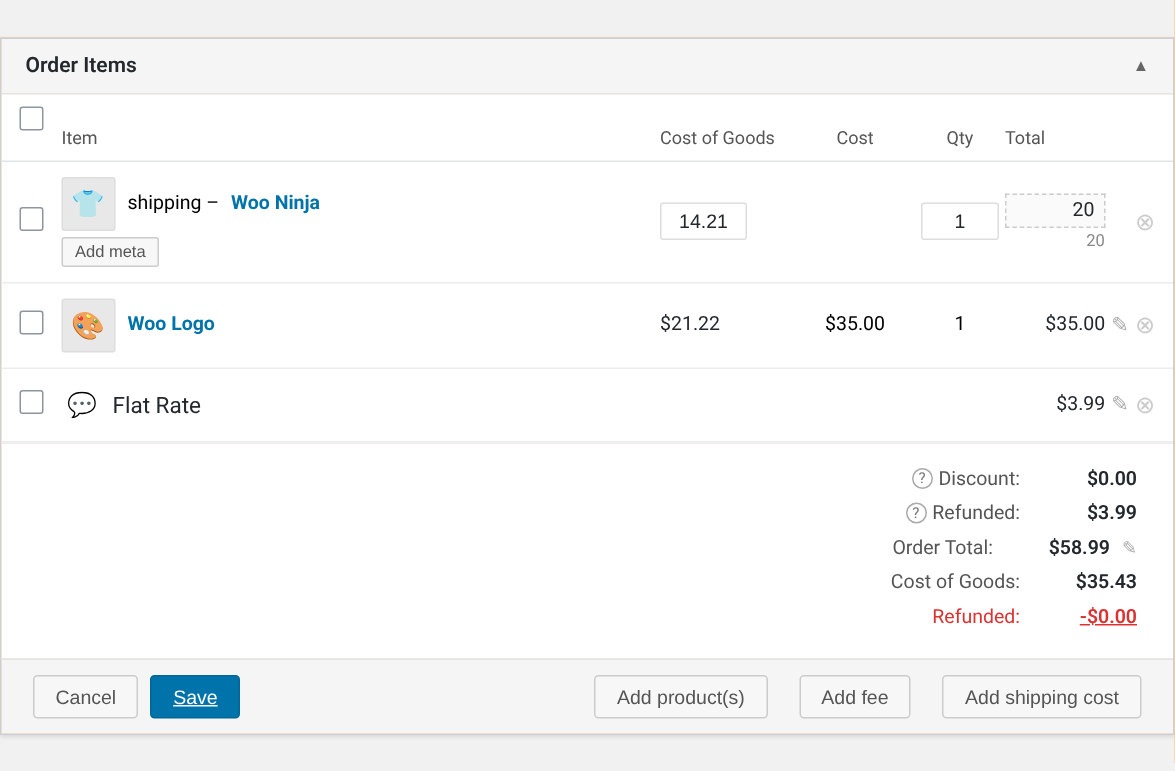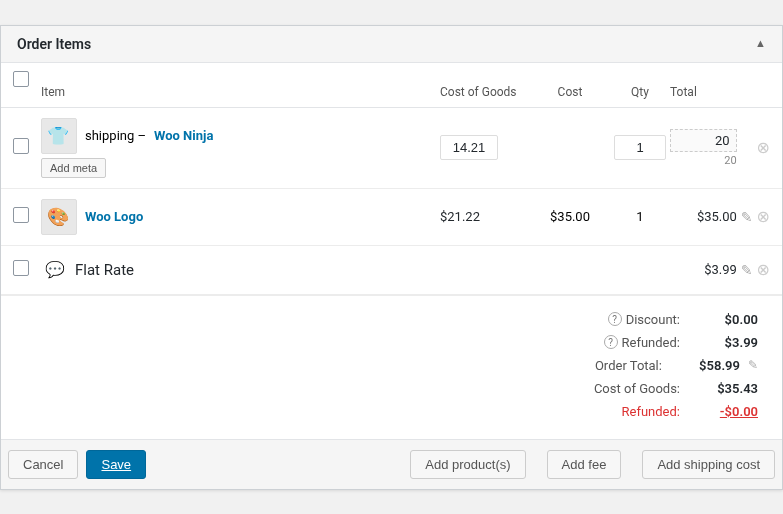--- a/index.html
+++ b/index.html
@@ -223,21 +223,21 @@
     }
     .edit-icon-small {
       color: #aaa;
       cursor: pointer;
       font-size: 12px;
     }
     
     .panel-footer {
       background: #f5f5f5;
       border-top: 1px solid #e2e4e7;
-      padding: 10px 7px;
+      padding: 10px 21px;
       display: flex;
       justify-content: space-between;
       align-items: center;
     }
     .footer-left { display: flex; gap: 8px; }
     .footer-right { display: flex; gap: 21px; }
     .btn {
       padding: 6px 14px;
       font-size: 13px;
       border-radius: 3px;

